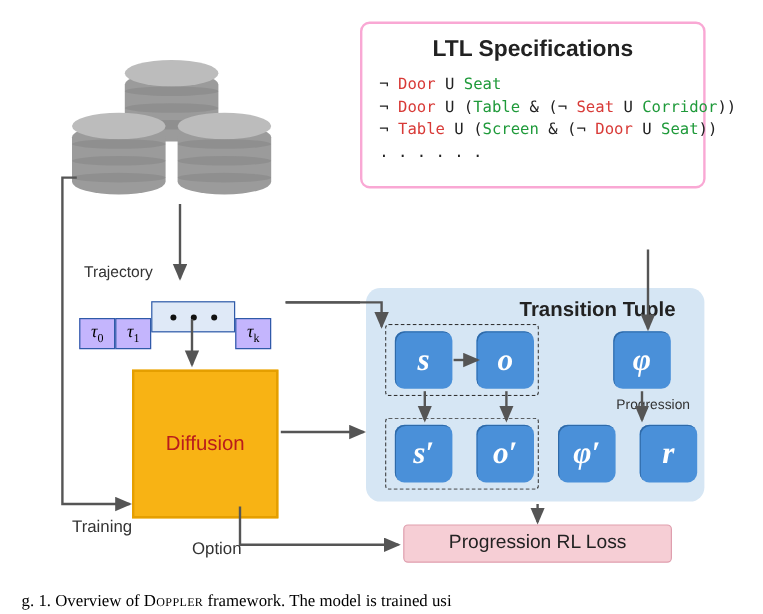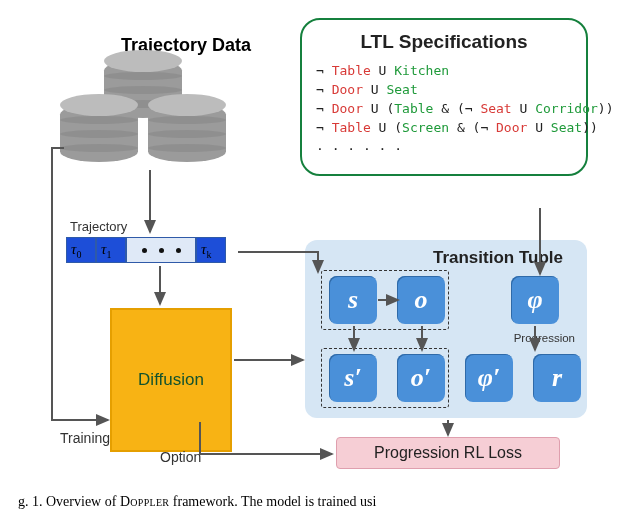--- a/index.html
+++ b/index.html
@@ -53,22 +53,22 @@
     font-size: 18px;
     text-align: center;
     line-height: 1.15;
   }
 
   
   .ltl-box {
     position: absolute;
     left: 300px; top: 18px;
     width: 288px;
-    border: 2px solid #15803d;
-    border-radius: 20px;
+    border: 2px solid #f9a8d4;
+    border-radius: 8px;
     padding: 42px 14px 18px 14px;
     background: #fff;
     font-family: "Consolas","Menlo",monospace;
     font-size: 13px;
     line-height: 1.45;
   }
   .ltl-title {
     position: absolute;
     left: 0; right: 0; top: 8px;
     text-align: center;
@@ -90,49 +90,50 @@
     align-items: center;
   }
   .traj-label {
     position: absolute;
     left: 70px; top: 219px;
     font-size: 13px;
     color: #333;
   }
   .tau {
     border: 1.5px solid #2f5aa8;
-    background: #1d4ed8;
+    background: #c4b5fd;
     min-width: 30px; height: 26px;
-    display: flex; align-items:center; justify-content:flex-start;
+    display: flex; align-items:center; justify-content:center;
     font-family: "Times New Roman", serif;
     font-style: italic;
     font-size: 15px;
     padding: 0 4px;
+    margin-top: 28px;
   }
   .tau sub { font-size: 10px; font-style: normal; }
   .dots {
     border: 1.5px solid #2f5aa8;
     background: #dfe9f7;
     width: 70px; height: 26px;
     display:flex; align-items:center; justify-content:center;
     gap: 12px;
   }
   .dot { width:5px; height:5px; border-radius:50%; background:#111; }
 
   
   .diffusion {
     position: absolute;
     left: 110px; top: 308px;
-    width: 122px; height: 144px;
+    width: 122px; height: 124px;
     background: #f8b314;
     border: 2px solid #e59f00;
     display:flex; align-items:center; justify-content:center;
     font-size: 17px;
     font-weight: 500;
-    color: #14532d;
+    color: #b91c1c;
   }
 
   
   .tuple-box {
     position: absolute;
     left: 305px; top: 240px;
     width: 282px; height: 178px;
     background: #d6e6f4;
     border-radius: 12px;
   }
@@ -222,33 +223,31 @@
     fill: none;
   }
 </style>
 </head>
 <body>
 
 <div class="canvas">
 
   <div class="header-label" style="left:96px; top:14px; width:180px;">
     <br>
-    <span>Trajectory Data</span>
   </div>
 
   <div class="cylinders">
     <div class="cyl cyl1"></div>
     <div class="cyl cyl2"></div>
     <div class="cyl cyl3"></div>
   </div>
 
   <div class="ltl-box">
     <div class="ltl-title">LTL Specifications</div>
     <div id="ltl-lines">
-        <div class="ltl-line"><span class="op">¬ </span><span class="red">Table</span><span class="op"> U </span><span class="grn">Kitchen</span></div>
         <div class="ltl-line"><span class="op">¬ </span><span class="red">Door</span><span class="op"> U </span><span class="grn">Seat</span></div>
         <div class="ltl-line"><span class="op">¬ </span><span class="red">Door</span><span class="op"> U (</span><span class="grn">Table</span><span class="op"> &amp; (¬ </span><span class="red">Seat</span><span class="op"> U </span><span class="grn">Corridor</span><span class="op">))</span></div>
         <div class="ltl-line"><span class="op">¬ </span><span class="red">Table</span><span class="op"> U (</span><span class="grn">Screen</span><span class="op"> &amp; (¬ </span><span class="red">Door</span><span class="op"> U </span><span class="grn">Seat</span><span class="op">))</span></div>
         <div class="ltl-line"><span class="op">. . . . . .</span></div>
       </div>
   </div>
 
   <div class="traj-label">Trajectory</div>
   <div class="traj-wrap">
     <div class="tau">

